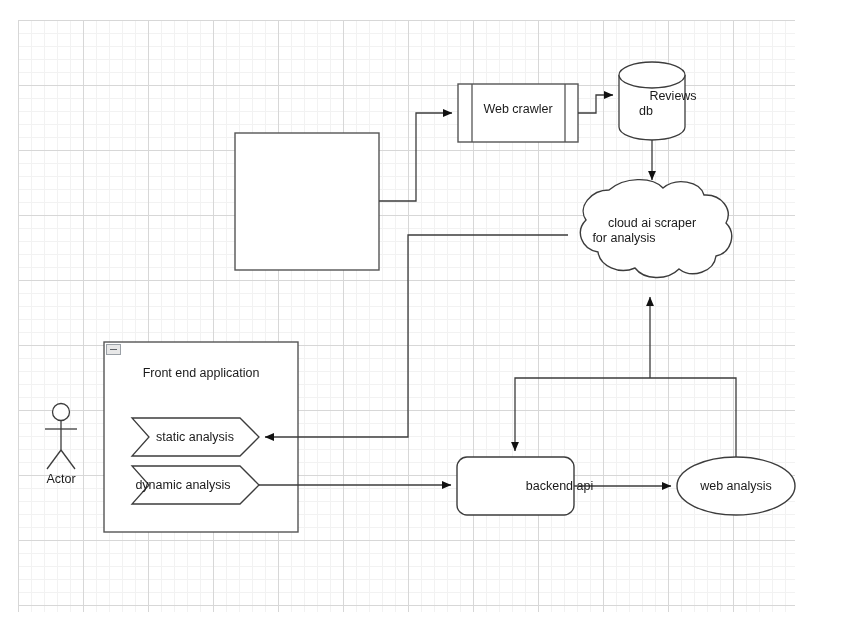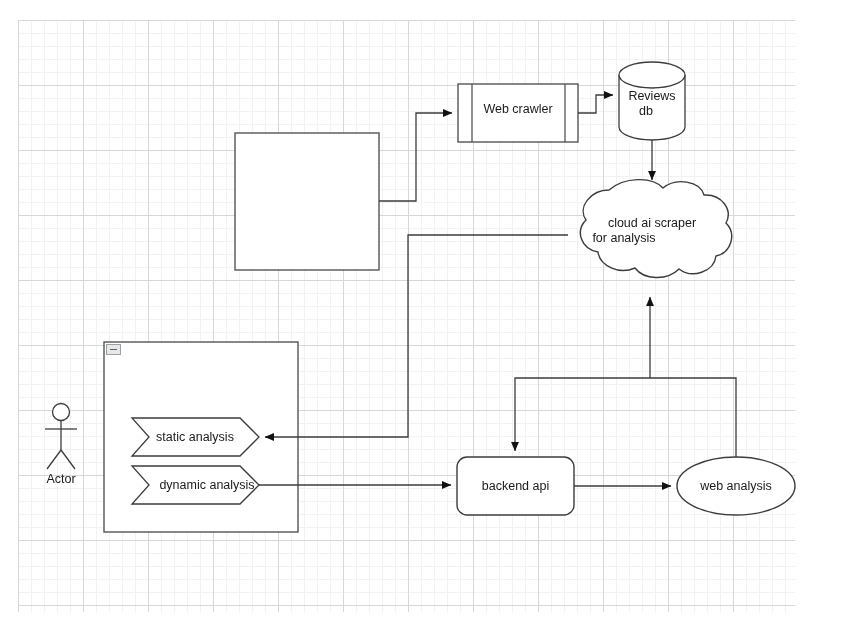--- a/index.html
+++ b/index.html
@@ -146,31 +146,32 @@
 
       <path d="M650,378 L650,297" stroke="#3c3c3c" marker-end="url(#ah)"></path>
 
     </g>
   </svg>
 
   <div class="pkg-ctrl"></div>
 
   <div class="lbl" style="left:37px; top:472px; width:48px;">Actor</div>
 
+  <div class="lbl" style="left:112px; top:366px; width:178px; text-align:center;">Front end application</div>
 
   <div class="lbl" style="left:150px; top:430px; width:90px;">static analysis</div>
 
-  <div class="lbl" style="left:152px; top:478px; width:110px;">dynamic analysis</div>
+  <div class="lbl" style="left:128px; top:478px; width:110px;">dynamic analysis</div>
 
 
   <div class="lbl" style="left:458px; top:102px; width:120px;">Web crawler</div>
 
-  <div class="lbl" style="left:619px; top:89px; width:66px;">Reviews</div>
+  <div class="lbl" style="left:619px; top:89px; width:66px;padding-left:21px;">Reviews</div>
   <div class="lbl" style="left:619px; top:104px; width:54px;">db</div>
 
   <div class="lbl" style="left:592px; top:216px; width:120px;">cloud ai scraper</div>
   <div class="lbl" style="left:564px; top:231px; width:120px;">for analysis</div>
 
-  <div class="lbl" style="left:457px; top:479px; width:117px;">backend api</div>
+  <div class="lbl" style="left:457px; top:479px; width:117px;padding-left:44px;">backend api</div>
 
   <div class="lbl" style="left:677px; top:479px; width:118px;">web analysis</div>
 
 </div>
 
 </body></html>

